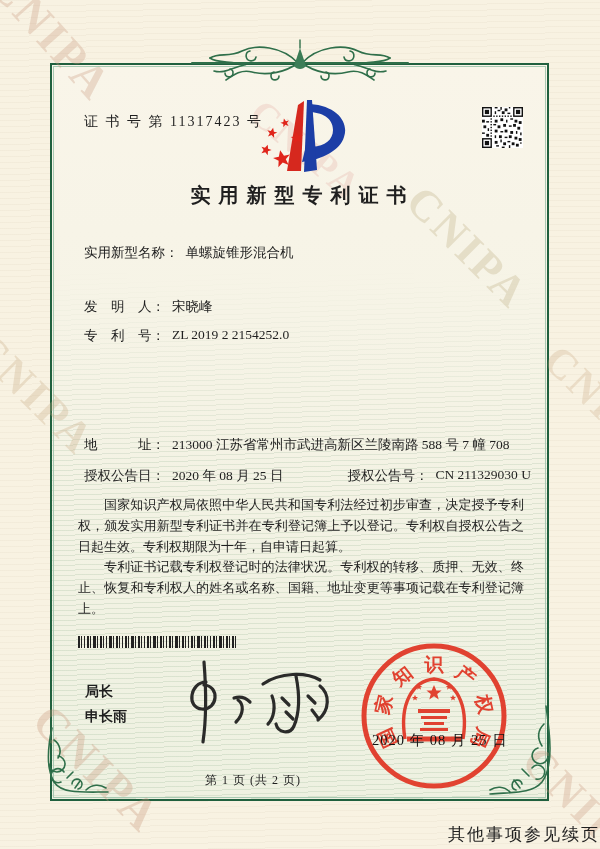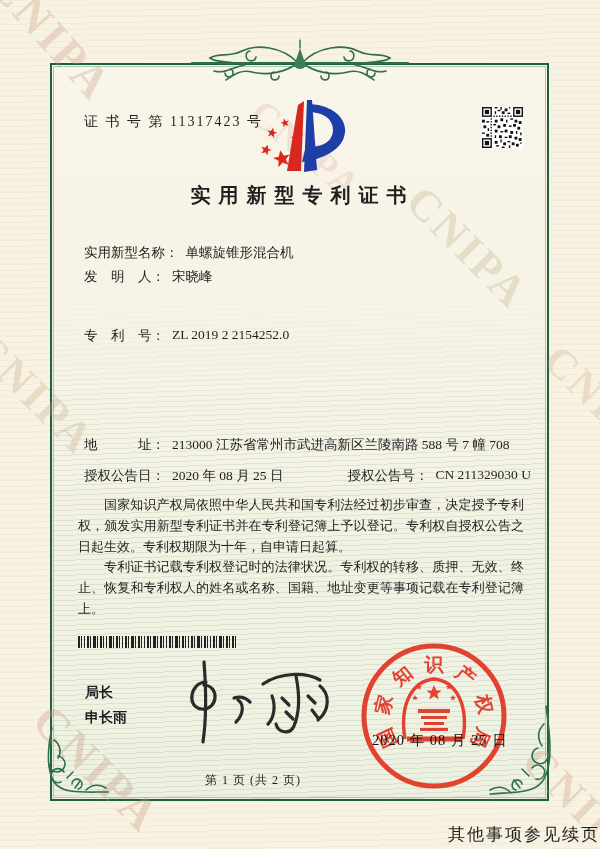--- a/index.html
+++ b/index.html
@@ -51,30 +51,30 @@
   .cert-no{position:absolute;left:84px;top:113px;font-size:14px;letter-spacing:2px;}
   .logo{position:absolute;left:252px;top:96px;}
   .qr{position:absolute;left:482px;top:107px;}
   .title{
     position:absolute;left:50px;top:182px;width:497px;text-align:center;
     font-size:20px;font-weight:700;letter-spacing:8px;text-indent:8px;
   }
   .frow{position:absolute;left:84px;font-size:13.5px;display:flex;white-space:pre;}
   .frow .flabel{white-space:pre;}
   .frow .fvalue{margin-left:7px;white-space:pre;}
-  .r1{top:244px}.r2{top:268px}.r3{top:327px}.r4{top:365px}.r5{top:397px}.r6{top:436px}
+  .r1{top:244px}.r2{top:298px}.r3{top:327px}.r4{top:365px}.r5{top:397px}.r6{top:436px}
   .r7{top:467px}
   .r7 .second{margin-left:64px;display:flex;}
   .body-text{
     position:absolute;left:78px;top:495px;width:446px;
     font-size:13px;line-height:1.6;text-align:justify;
   }
   .body-text p{margin:0;text-indent:2em;}
   .barcode{position:absolute;left:78px;top:636px;}
-  .director{position:absolute;left:85px;top:680px;font-family:Liberation Serif, serif;font-weight:700;font-size:14px;line-height:25px;}
+  .director{position:absolute;left:85px;top:680px;font-family:Liberation Mono, monospace;font-weight:700;font-size:14px;line-height:25px;}
   .signature{position:absolute;left:168px;top:652px;}
   .seal{position:absolute;left:359px;top:641px;}
   .seal-date{position:absolute;left:372px;top:731px;font-size:14.5px;letter-spacing:1px;color:#141414;z-index:5;}
   .page-num{position:absolute;left:205px;top:772px;font-size:12px;letter-spacing:1px;}
   .footer-note{position:absolute;left:0;top:806px;width:100%;text-align:right;font-size:17px;letter-spacing:2px;z-index:3;margin-top:17px;}
   svg{display:block;}
 </style>
 </head>
 <body>
 

